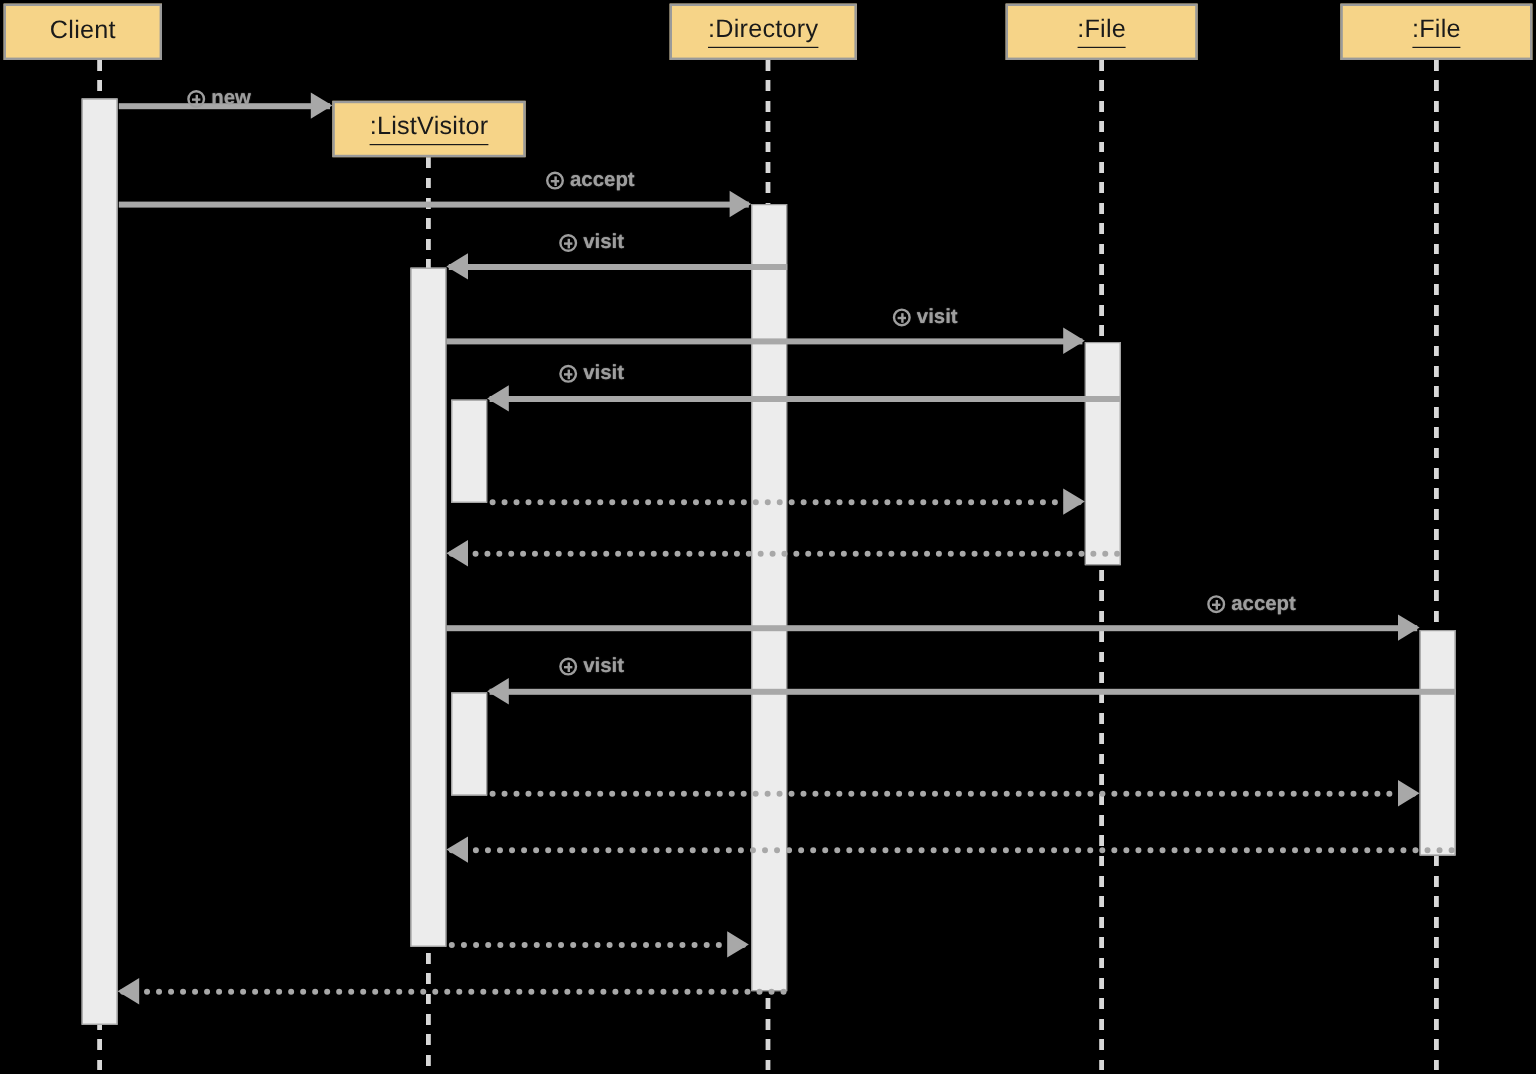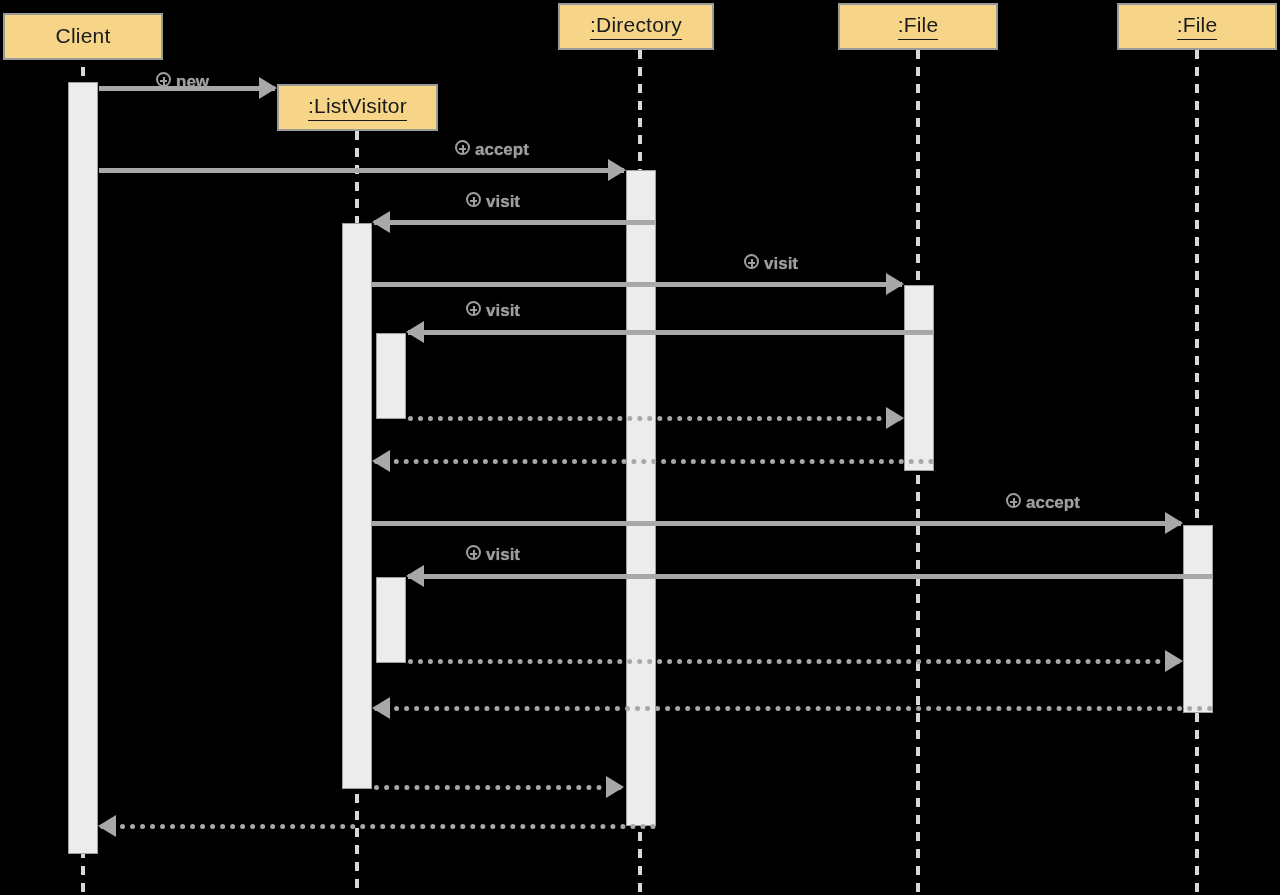--- a/index.html
+++ b/index.html
@@ -57,21 +57,21 @@
     border-right:18px solid #a8a8a8;
   }
 
   
   .lbl{
     position:absolute;
     color:#9e9e9e;
     font-size:17px;
     font-weight:bold;
     white-space:nowrap;
-    display:flex;align-items:flex-start;gap:5px;
+    display:flex;align-items:center;gap:5px;
     text-shadow:0 0 1px #8d8d8d;
   }
   .vis{
     display:inline-block;
     width:15px;height:15px;border-radius:50%;
     border:2px solid #9e9e9e;
     position:relative;
     box-sizing:border-box;
     flex:0 0 auto;
   }
@@ -154,21 +154,21 @@
       <div class="msg ret" style="left: 408px; width: 773px; top: 659px; z-index: 30;"></div>
       <div class="ah right" style="top: 650px; left: 1165px; z-index: 31;"></div>
       <div class="msg ret" style="left: 374px; width: 839px; top: 706px; z-index: 30;"></div>
       <div class="ah left" style="top: 697px; left: 372px; z-index: 31;"></div>
       <div class="msg ret" style="left: 374px; width: 248px; top: 785px; z-index: 30;"></div>
       <div class="ah right" style="top: 776px; left: 606px; z-index: 31;"></div>
       <div class="msg ret" style="left: 100px; width: 556px; top: 824px; z-index: 30;"></div>
       <div class="ah left" style="top: 815px; left: 98px; z-index: 31;"></div>
     </div>
   <div id="layer-heads">
-      <div class="lifebox noul" style="left: 3px; top: 13px; width: 160px; height: 47px; z-index: 50;">
+      <div class="lifebox noul" style="left: 3px; top: 3px; width: 132px; height: 47px; z-index: 50;">
         <span>Client</span>
       </div>
       <div class="lifebox" style="left: 277px; top: 84px; width: 161px; height: 47px; z-index: 50;">
         <span>:ListVisitor</span>
       </div>
       <div class="lifebox" style="left: 558px; top: 3px; width: 156px; height: 47px; z-index: 50;">
         <span>:Directory</span>
       </div>
       <div class="lifebox" style="left: 838px; top: 3px; width: 160px; height: 47px; z-index: 50;">
         <span>:File</span>

